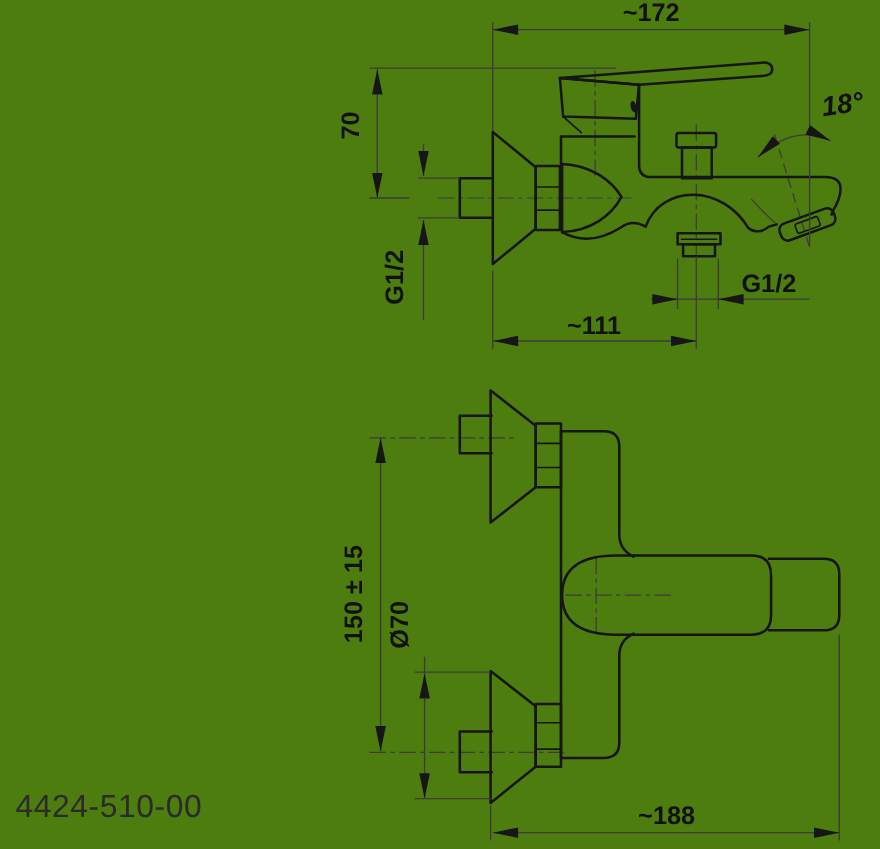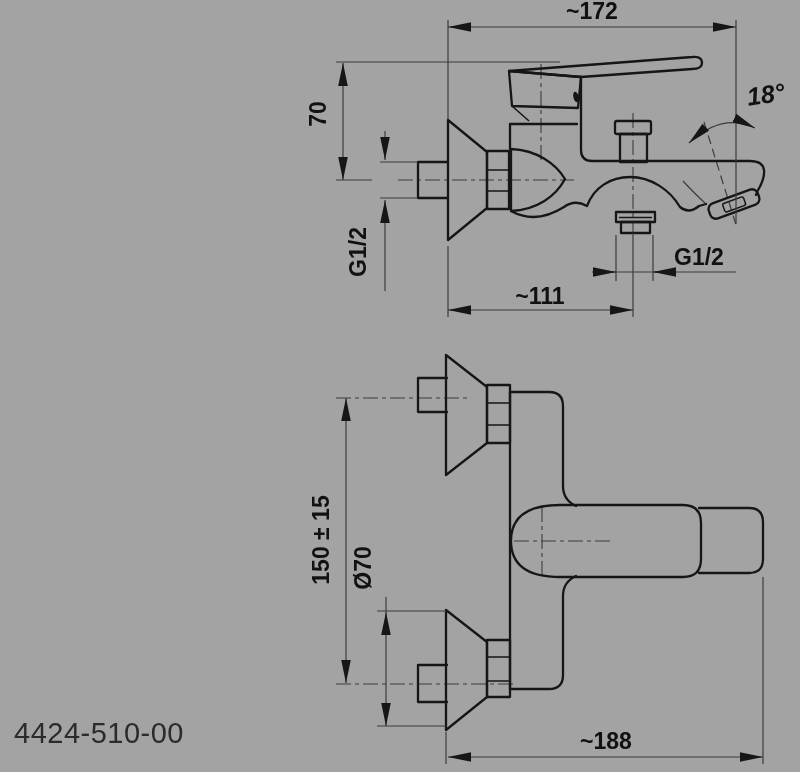--- a/index.html
+++ b/index.html
@@ -1,16 +1,16 @@
 <!DOCTYPE html>
 <html><head>
 <meta charset="utf-8">
 <style>
   html,body{margin:0;padding:0;background:#ffffff;}
-  .page{width:800px;height:772px;background:#a3a3a3;position:relative;overflow:hidden;}
+  .page{width:800px;height:772px;background:#4d7c0f;position:relative;overflow:hidden;}
   svg{display:block;}
   .obj{stroke:#161616;stroke-width:2.3;fill:none;stroke-linejoin:round;stroke-linecap:round;}
   .obj-thin{stroke:#161616;stroke-width:1.5;fill:none;}
   .thin{stroke:#3c3c3c;stroke-width:1.2;fill:none;}
   .cl{stroke:#3c3c3c;stroke-width:1.1;fill:none;stroke-dasharray:15 4 4 4;}
   .dash{stroke:#3c3c3c;stroke-width:1.2;fill:none;stroke-dasharray:9 5;}
   .dimtext{font-family:"Liberation Sans",sans-serif;font-weight:bold;font-size:23px;fill:#111;}
   .angletext{font-family:"Liberation Sans",sans-serif;font-weight:bold;font-style:italic;font-size:25px;fill:#111;}
   .codetext{font-family:"Liberation Sans",sans-serif;font-weight:400;font-size:29px;fill:#2b2b2b;letter-spacing:0.5px;}
 </style>

